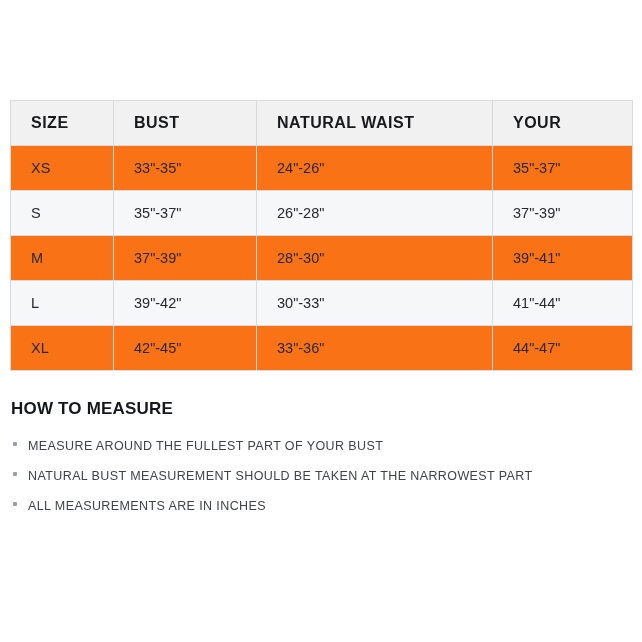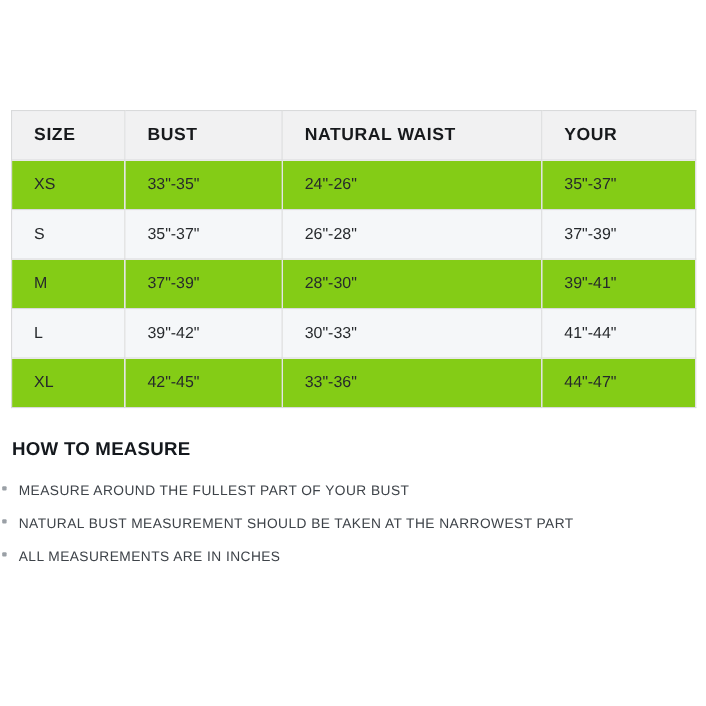--- a/index.html
+++ b/index.html
@@ -29,37 +29,37 @@
   .size-table th {
     background: #f1f1f2;
     font-size: 16px;
     font-weight: 700;
     letter-spacing: 0.5px;
     color: #17191c;
   }
   .size-table td {
     font-size: 14.5px;
     color: #26292c;
-    background: #84cc16;
+    background: #f97316;
   }
   .size-table tbody tr:nth-child(even) td {
     background: #f5f7f9;
   }
   .measure-title {
     position: absolute;
     left: 11px; top: 399px;
     margin: 0;
     font-size: 17px;
     font-weight: 700;
     letter-spacing: 0.2px;
     color: #14181d;
   }
   .measure-list {
     position: absolute;
-    left: 0; top: 439px;
+    left: 11px; top: 439px;
     margin: 0; padding: 0;
     list-style: none;
   }
   .measure-list li {
     display: flex;
     align-items: flex-start;
     height: 30px;
     font-size: 12.5px;
     letter-spacing: 0.4px;
     color: #3e4349;

